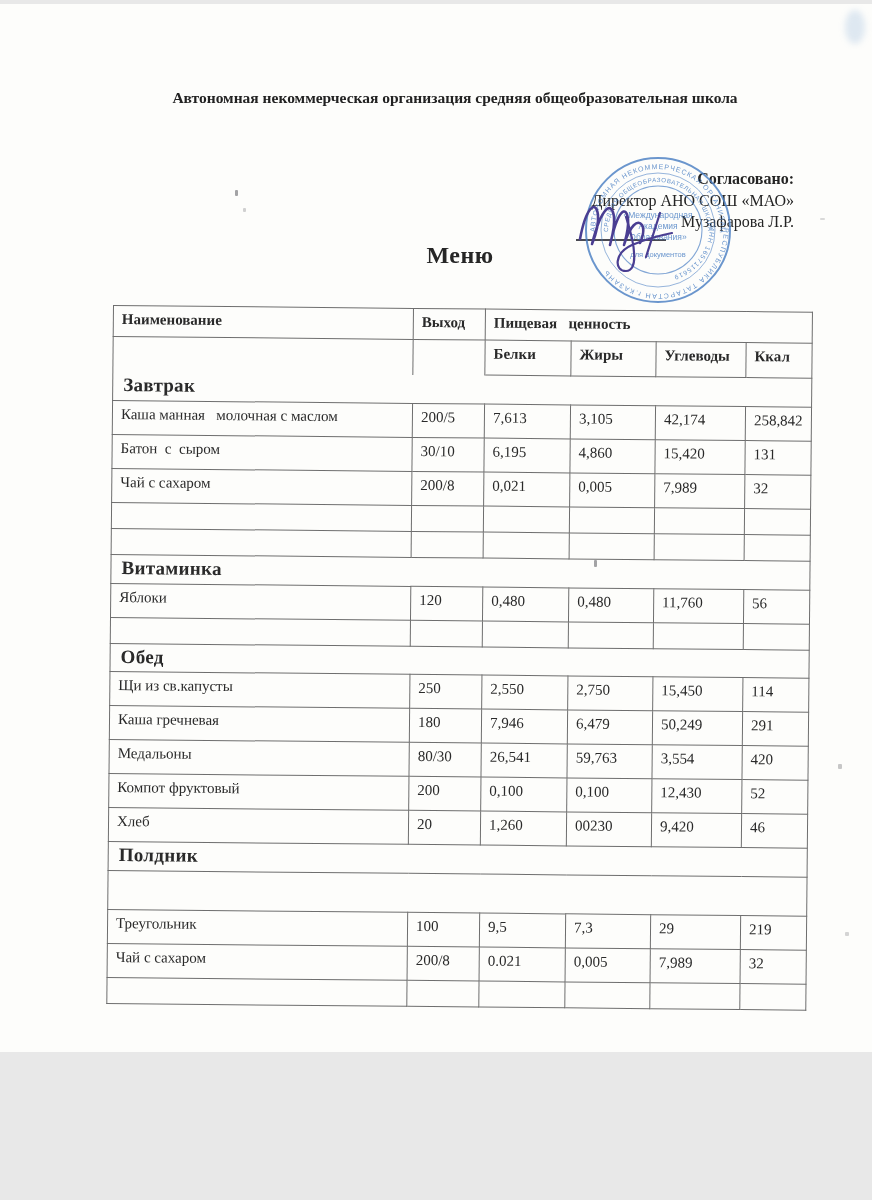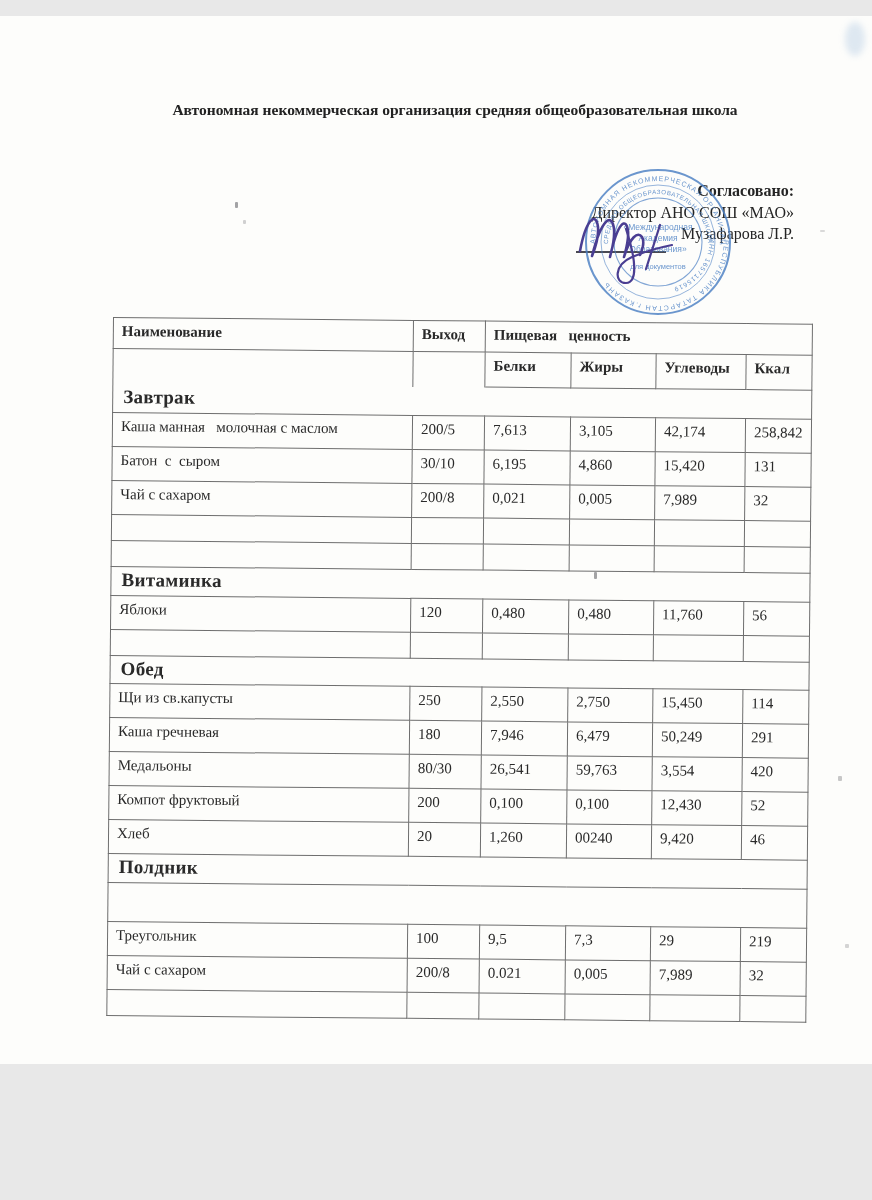--- a/index.html
+++ b/index.html
@@ -1,17 +1,17 @@
 <!DOCTYPE html>
 <html><head>
 <meta charset="utf-8">
 <style>
   html,body { margin:0; padding:0; background:#e8e8e8; }
   .page {
-    position:relative; width:872px; height:1048px; margin:16px auto;
+    position:relative; width:872px; height:1048px; margin:4px auto;
     background:#fdfdfb; overflow:hidden;
     font-family:"Liberation Serif", serif; color:#262626;
   }
   
   .org-header {
     position:absolute; left:40px; top:84px; width:830px;
     text-align:center; font-weight:bold; font-size:15.5px; line-height:20px;
     color:#222;
   }
   .approval {
@@ -106,20 +106,21 @@
 
   <svg class="signature" width="160" height="100" viewBox="0 0 160 100">
     <g fill="none" stroke="#4a3e92" stroke-linecap="round" stroke-linejoin="round">
       <path stroke-width="2.6" d="M 10 52 C 16 20 26 12 28 28 C 29 40 24 52 22 57 C 32 18 42 14 44 30 C 45 42 41 53 40 58 C 48 22 56 18 58 32 C 59 42 55 54 54 58 C 60 38 68 32 72 38 C 75 43 72 52 70 56"></path>
       <path stroke-width="2.2" d="M 56 30 C 66 60 68 84 56 84 C 44 84 44 66 62 58 C 76 52 92 48 102 46"></path>
       <path stroke-width="2.2" d="M 90 26 L 76 70"></path>
     </g>
   </svg>
 
   <div class="menu-title-block">
+    <div class="menu-title">Меню</div>
   </div>
 
   <div class="table-wrap">
     <table class="menu-table">
       <colgroup>
         <col style="width:300px">
           <col style="width:72px">
           <col style="width:86px">
         <col style="width:85px">
           <col style="width:90px">
@@ -233,21 +234,21 @@
             <td>200</td>
             <td>0,100</td>
             <td>0,100</td>
             <td>12,430</td>
             <td>52</td>
           </tr>
           <tr class="item-row">
             <td>Хлеб</td>
             <td>20</td>
             <td>1,260</td>
-            <td>00240</td>
+            <td>00230</td>
             <td>9,420</td>
             <td>46</td>
           </tr>
           <tr class="section-row">
             <td colspan="6">Полдник</td>
           </tr>
           <tr class="tall-row">
             <td colspan="6"></td>
           </tr>
           <tr class="item-row">

